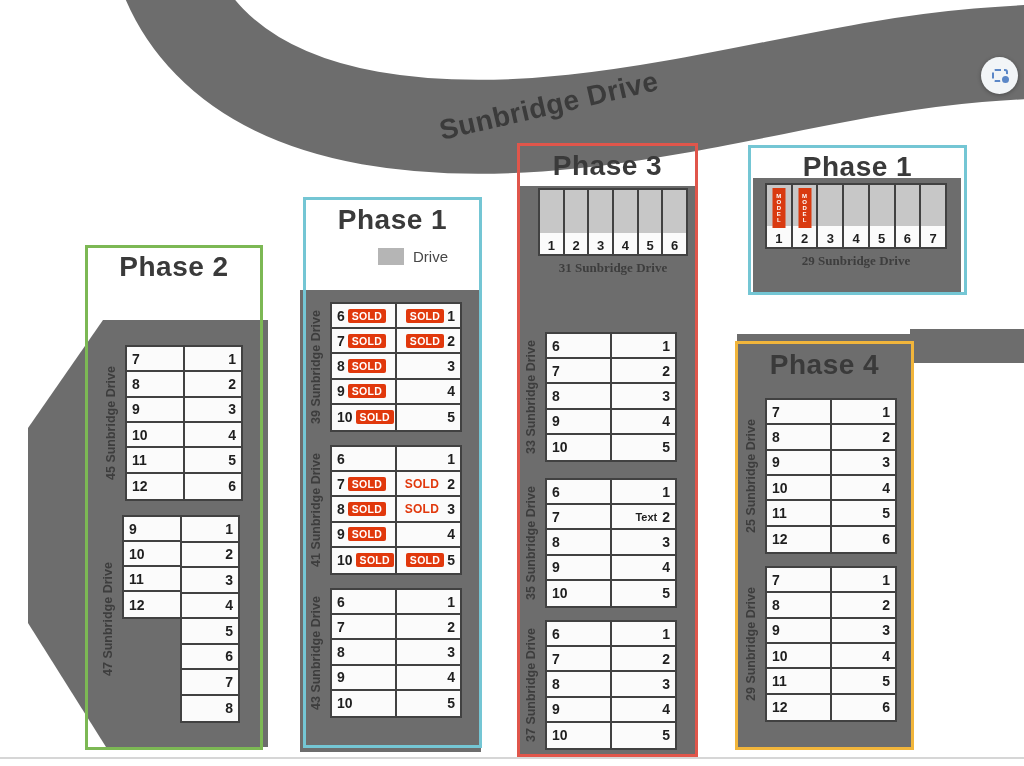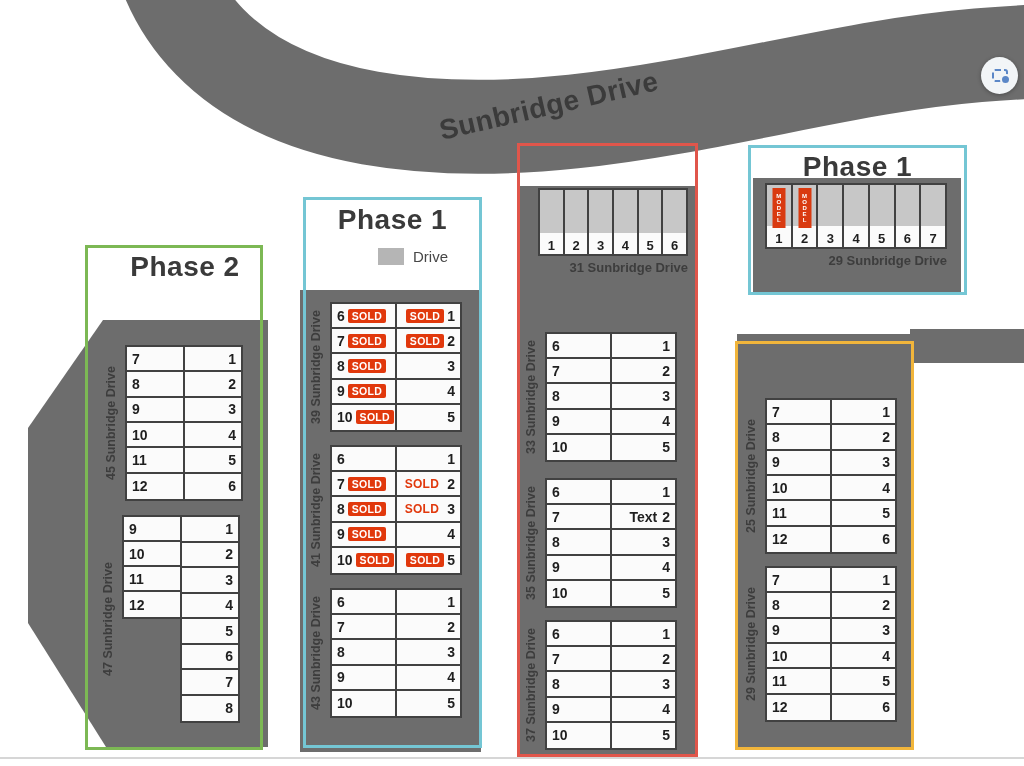--- a/index.html
+++ b/index.html
@@ -29,27 +29,27 @@
 
   .col { position:absolute; display:grid; border:2px solid #414141; background:#fbfbfb; }
   .cell { display:flex; align-items:center; border-bottom:2px solid #414141; overflow:hidden; }
   .cell:last-child { border-bottom:none; }
   .cell.left  { justify-content:flex-start; padding-left:5px;  gap:3px; }
   .cell.right { justify-content:flex-end;   padding-right:5px; gap:3px; }
   .num { font-size:14px; font-weight:700; color:#1f1f1f; }
   .sold-badge { background:#e1380c; color:#fff; font-size:10.5px; font-weight:800;
                 padding:1px 4px; border-radius:2px; letter-spacing:.3px; }
   .sold-text { color:#e1380c; font-size:12px; font-weight:800; margin-right:5px; letter-spacing:.3px; }
-  .tag { font-size:14px; font-weight:700; color:#1f1f1f; margin-right:2px; }
+  .tag { font-size:11px; font-weight:700; color:#1f1f1f; margin-right:2px; }
 
   .vlabel { position:absolute; left:0; top:0; width:24px; display:flex; align-items:center;
             justify-content:center; writing-mode:vertical-rl; transform:rotate(180deg);
             font-size:12.5px; font-weight:700; color:#3d3d3d; white-space:nowrap; }
-  .hlabel { position:absolute; text-align:right; font-size:13px; font-weight:700;
-            color:#3d3d3d; white-space:nowrap; }
+  .hlabel { position:absolute; text-align:center; font-size:13px; font-weight:700;
+            color:#3d3d3d; white-space:nowrap;font-family:Liberation Serif, serif; }
 
   .strip-box { position:absolute; left:0; top:0; display:flex; border:2px solid #414141;
                background:linear-gradient(to bottom,#c7c7c7 0,#c7c7c7 calc(100% - 21px),#fbfbfb calc(100% - 21px)); }
   .strip { flex:1; position:relative; border-right:2px solid #414141; }
   .strip:last-child { border-right:none; }
   .strip-num { position:absolute; bottom:1px; left:0; width:100%; text-align:center;
                font-size:13px; font-weight:700; color:#1f1f1f; }
   .model-badge { position:absolute; top:3px; left:50%; transform:translateX(-50%);
                  width:13px; height:40px; background:#d93a10; color:#fff; display:flex;
                  align-items:center; justify-content:center; writing-mode:vertical-rl;
@@ -82,23 +82,25 @@
   <div class="pad" style="left:753px;top:178px;width:208px;height:114px;"></div>
   <div class="pad" style="left:737px;top:334px;width:177px;height:416px;"></div>
   <div class="pad" style="left:910px;top:329px;width:114px;height:34px;"></div>
 
   <div class="phase-box" style="left: 85px; top: 245px; width: 178px; height: 505px; border-color: rgb(124, 184, 84);"></div>
   <div class="phase-box" style="left: 303px; top: 197px; width: 179px; height: 551px; border-color: rgb(116, 198, 212);"></div>
   <div class="phase-box" style="left: 517px; top: 143px; width: 181px; height: 614px; border-color: rgb(224, 86, 75);"></div>
   <div class="phase-box" style="left: 748px; top: 145px; width: 219px; height: 150px; border-color: rgb(116, 198, 212);"></div>
   <div class="phase-box" style="left: 735px; top: 341px; width: 179px; height: 409px; border-color: rgb(241, 181, 59);"></div>
 
-  <div class="phase-title" style="left:96px;top:251px;width:178px;">Phase 2</div>
+  <div class="phase-title" style="left:85px;top:251px;width:178px;">Phase 2</div>
   <div class="phase-title" style="left:303px;top:204px;width:179px;">Phase 1</div>
+  <div class="phase-title" style="left:517px;top:150px;width:181px;">Phase 3</div>
   <div class="phase-title" style="left:748px;top:151px;width:219px;">Phase 1</div>
+  <div class="phase-title" style="left:735px;top:349px;width:179px;">Phase 4</div>
 
   <div class="office-legend">
     <div class="office-swatch"></div>
     <div class="office-label">Drive</div>
   </div>
 
   <div id="buildings">
       <div class="bld" style="left: 99px; top: 345px; width: 144px; height: 156px;">
         <div class="vlabel" style="height: 156px;">45 Sunbridge Drive</div>
         <div class="col" style="left: 26px; width: 60px; height: 156px; grid-template-rows: repeat(6, 1fr);">

